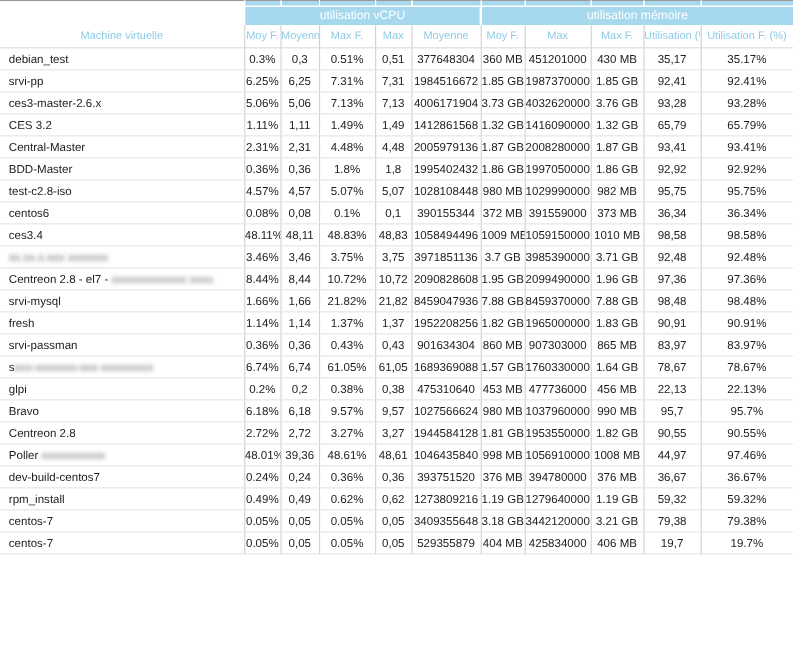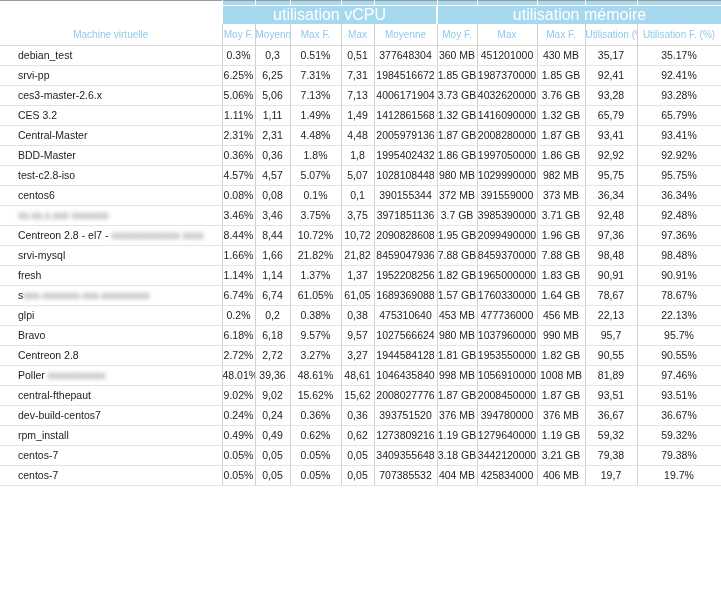--- a/index.html
+++ b/index.html
@@ -12,38 +12,38 @@
   td{box-sizing:border-box;padding:0;overflow:hidden;white-space:nowrap;}
 
   
   tr.strip td{height:5px;background:#a6d9ee;border-top:1px solid #9b9b9b;
               border-left:1px solid #fff;border-right:1px solid #fff;}
   tr.strip td.c0{background:#fff;border-left:none;}
 
   
   tr.grp td{height:17px;}
   tr.grp td.g{
-    background:#a6d9ee;color:#ffffff;font-size:16px;text-align:center;
+    background:#a6d9ee;color:#ffffff;font-size:11px;text-align:center;
     vertical-align:middle;border-left:2px solid #ffffff;border-top:1px solid #ffffff;
   }
   tr.grp td.c0{background:#fff;}
 
   
   tr.sub td{
     height:21px;background:#fff;color:#8ecbe6;font-size:10px;text-align:center;
     vertical-align:middle;border-right:1px solid #cfcfcf;border-bottom:1px solid #d9d9d9;
     letter-spacing:0px;
   }
 
   
   tbody td{
     height:20px;background:#fff;color:#1c1c1c;font-size:10.5px;text-align:center;
     vertical-align:middle;border-right:1px solid #d2d2d2;border-bottom:1px solid #e4e4e4;
   }
-  tbody td.name{text-align:left;padding-left:18px;}
+  tbody td.name{text-align:left;padding-left:8px;}
   .blurred{filter:blur(2px);opacity:.75;color:#3a3a3a;}
 </style>
 </head>
 <body>
 
 <div class="wrap">
   <table>
     <colgroup>
       <col style="width:222px">
         <col style="width:33px">
@@ -189,20 +189,33 @@
           <td>0.1%</td>
           <td>0,1</td>
           <td>390155344</td>
           <td>372 MB</td>
           <td>391559000</td>
           <td>373 MB</td>
           <td>36,34</td>
           <td>36.34%</td>
         </tr>
         <tr>
+          <td class="name"><span>ces3.4</span></td>
+          <td>48.11%</td>
+          <td>48,11</td>
+          <td>48.83%</td>
+          <td>48,83</td>
+          <td>1058494496</td>
+          <td>1009 MB</td>
+          <td>1059150000</td>
+          <td>1010 MB</td>
+          <td>98,58</td>
+          <td>98.58%</td>
+        </tr>
+        <tr>
           <td class="name"><span></span><span class="blurred">xx.xx.x.xxx xxxxxxx</span></td>
           <td>3.46%</td>
           <td>3,46</td>
           <td>3.75%</td>
           <td>3,75</td>
           <td>3971851136</td>
           <td>3.7 GB</td>
           <td>3985390000</td>
           <td>3.71 GB</td>
           <td>92,48</td>
@@ -241,20 +254,33 @@
           <td>1.37%</td>
           <td>1,37</td>
           <td>1952208256</td>
           <td>1.82 GB</td>
           <td>1965000000</td>
           <td>1.83 GB</td>
           <td>90,91</td>
           <td>90.91%</td>
         </tr>
         <tr>
+          <td class="name"><span>srvi-passman</span></td>
+          <td>0.36%</td>
+          <td>0,36</td>
+          <td>0.43%</td>
+          <td>0,43</td>
+          <td>901634304</td>
+          <td>860 MB</td>
+          <td>907303000</td>
+          <td>865 MB</td>
+          <td>83,97</td>
+          <td>83.97%</td>
+        </tr>
+        <tr>
           <td class="name"><span>s</span><span class="blurred">xxx-xxxxxxx-xxx-xxxxxxxxx</span></td>
           <td>6.74%</td>
           <td>6,74</td>
           <td>61.05%</td>
           <td>61,05</td>
           <td>1689369088</td>
           <td>1.57 GB</td>
           <td>1760330000</td>
           <td>1.64 GB</td>
           <td>78,67</td>
@@ -302,35 +328,22 @@
         <tr>
           <td class="name"><span>Poller </span><span class="blurred">xxxxxxxxxxx</span></td>
           <td>48.01%</td>
           <td>39,36</td>
           <td>48.61%</td>
           <td>48,61</td>
           <td>1046435840</td>
           <td>998 MB</td>
           <td>1056910000</td>
           <td>1008 MB</td>
-          <td>81,89</td>
+          <td>44,97</td>
           <td>97.46%</td>
-        </tr>
-        <tr>
-          <td class="name"><span>central-fthepaut</span></td>
-          <td>9.02%</td>
-          <td>9,02</td>
-          <td>15.62%</td>
-          <td>15,62</td>
-          <td>2008027776</td>
-          <td>1.87 GB</td>
-          <td>2008450000</td>
-          <td>1.87 GB</td>
-          <td>93,51</td>
-          <td>93.51%</td>
         </tr>
         <tr>
           <td class="name"><span>dev-build-centos7</span></td>
           <td>0.24%</td>
           <td>0,24</td>
           <td>0.36%</td>
           <td>0,36</td>
           <td>393751520</td>
           <td>376 MB</td>
           <td>394780000</td>
@@ -363,21 +376,21 @@
           <td>3.21 GB</td>
           <td>79,38</td>
           <td>79.38%</td>
         </tr>
         <tr>
           <td class="name"><span>centos-7</span></td>
           <td>0.05%</td>
           <td>0,05</td>
           <td>0.05%</td>
           <td>0,05</td>
-          <td>707385532</td>
+          <td>529355879</td>
           <td>404 MB</td>
           <td>425834000</td>
           <td>406 MB</td>
           <td>19,7</td>
           <td>19.7%</td>
         </tr>
       </tbody>
   </table>
 </div>
 

